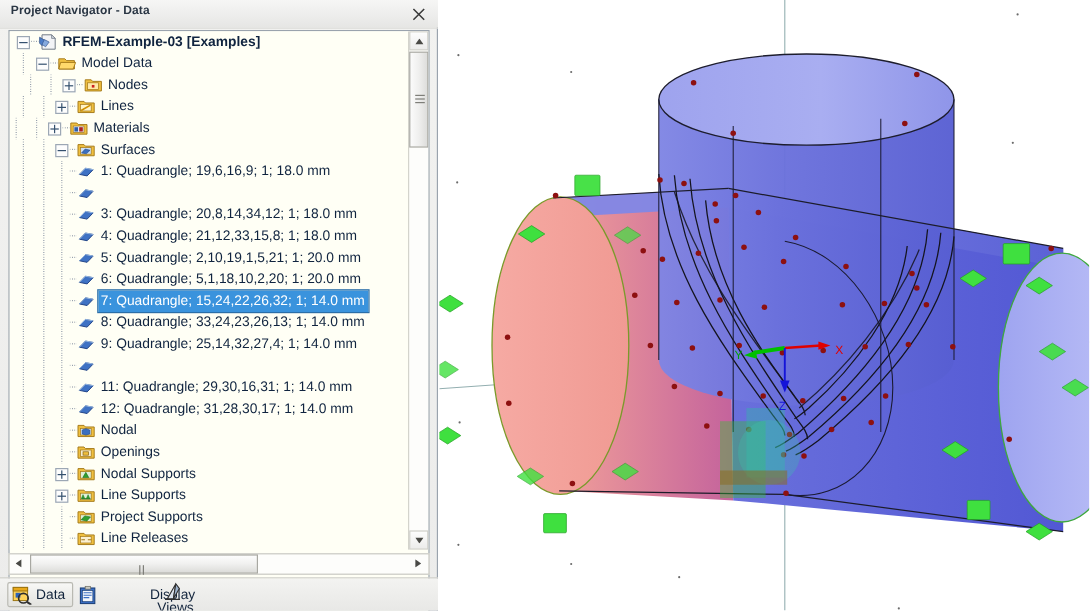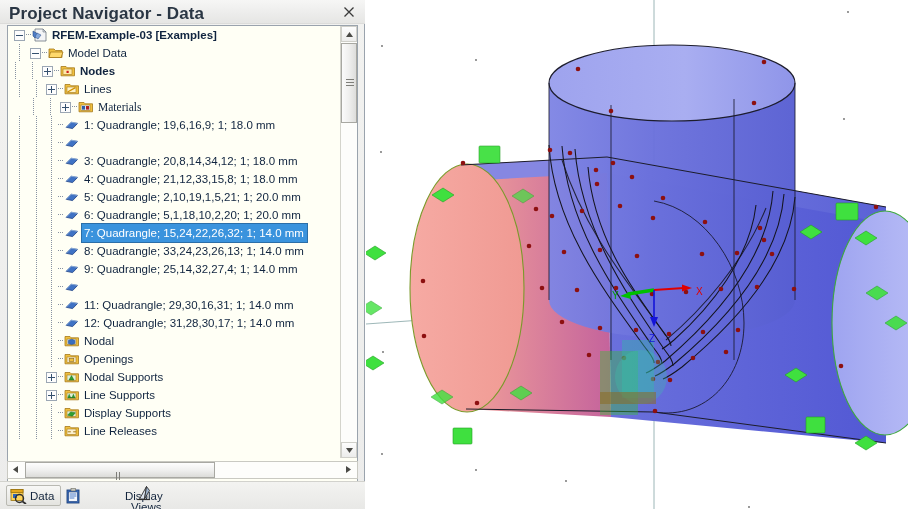--- a/index.html
+++ b/index.html
@@ -32,21 +32,21 @@
     position: absolute;
     left: 0; top: 0;
     width: 365px; height: 24px;
     background: linear-gradient(to bottom, #f6f6f5 0%, #ededec 55%, #e6e6e4 100%);
     border-bottom: 1px solid #dcdcda;
     box-sizing: border-box;
   }
   #title-text {
     position: absolute;
     left: 9px; top: 4px;
-    font-size: 17px;
+    font-size: 10px;
     font-weight: bold;
     color: #2a3644;
     letter-spacing: 0.1px;
     white-space: nowrap;
   }
   #close-btn {
     position: absolute;
     right: 7px; top: 3px;
     width: 18px; height: 18px;
     cursor: pointer;
@@ -262,51 +262,60 @@
 
         <div class="tree-row" style="padding-left:6px;">
           <span class="ind" style="width:16px;position:relative;"><span class="vline" style="left:5px;"></span></span><span class="expander"></span><span class="dash"></span><span class="ico">
             <svg width="16" height="14" viewBox="0 0 16 14">
               <path d="M1 3 h5 l1.5 1.5 H14 v7 H1 Z" fill="#f0c040" stroke="#a4791a" stroke-width="0.8"></path>
               <path d="M2.5 6 H15 l-2 5.5 H1 Z" fill="#ffd96b" stroke="#a4791a" stroke-width="0.8"></path>
             </svg>
           </span><span class="lbl">Model Data</span>
         </div>
 
-        <div class="tree-row" style="padding-left:2px;font-weight:bold;">
+        <div class="tree-row" style="padding-left:12px;">
           <span class="ind" style="width:16px;position:relative;"><span class="vline" style="left:5px;"></span></span><span class="ind" style="width:16px;position:relative;"><span class="vline" style="left:6px;"></span></span><span class="expander plus"></span><span class="dash"></span><span class="ico">
             <svg width="16" height="14" viewBox="0 0 16 14">
               <path d="M1 2.5 h5 l1.2 1.3 H14.5 v8 H1 Z" fill="#f0c040" stroke="#a4791a" stroke-width="0.8"></path>
               <rect x="3" y="5" width="9" height="5.5" fill="#ffe9a8" stroke="#a4791a" stroke-width="0.6"></rect>
               <rect x="6.5" y="6.8" width="2.2" height="2.2" fill="#cc2020"></rect>
             </svg>
           </span><span class="lbl">Nodes</span>
         </div>
 
         <div class="tree-row" style="padding-left:6px;">
           <span class="ind" style="width:16px;position:relative;"><span class="vline" style="left:5px;"></span></span><span class="ind" style="width:16px;position:relative;"><span class="vline" style="left:6px;"></span></span><span class="expander plus"></span><span class="dash"></span><span class="ico">
             <svg width="16" height="14" viewBox="0 0 16 14">
               <path d="M1 2.5 h5 l1.2 1.3 H14.5 v8 H1 Z" fill="#f0c040" stroke="#a4791a" stroke-width="0.8"></path>
               <rect x="3" y="5" width="9" height="5.5" fill="#fff3c8" stroke="#a4791a" stroke-width="0.6"></rect>
               <path d="M3.6 10 L11.4 5.6" stroke="#d09000" stroke-width="1.4"></path>
             </svg>
           </span><span class="lbl">Lines</span>
         </div>
 
-        <div class="tree-row" style="padding-left:20px;font-family:Liberation Serif, serif;">
+        <div class="tree-row" style="padding-left:0;">
           <span class="ind" style="width:16px;position:relative;"><span class="vline" style="left:5px;"></span></span><span class="ind" style="width:16px;position:relative;"><span class="vline" style="left:6px;"></span></span><span class="expander plus"></span><span class="dash"></span><span class="ico">
             <svg width="16" height="14" viewBox="0 0 16 14">
               <path d="M1 2.5 h5 l1.2 1.3 H14.5 v8 H1 Z" fill="#f0c040" stroke="#a4791a" stroke-width="0.8"></path>
               <rect x="3" y="5" width="9" height="5.5" fill="#dfe7f2" stroke="#a4791a" stroke-width="0.6"></rect>
               <rect x="4" y="6" width="3" height="3.6" fill="#2f5ea8"></rect>
               <rect x="8" y="6" width="3" height="3.6" fill="#b02020"></rect>
             </svg>
           </span><span class="lbl">Materials</span>
         </div>
 
+        <div class="tree-row" style="padding-left:6px;">
+          <span class="ind" style="width:16px;position:relative;"><span class="vline" style="left:5px;"></span></span><span class="ind" style="width:16px;position:relative;"><span class="vline" style="left:6px;"></span></span><span class="expander"></span><span class="dash"></span><span class="ico">
+            <svg width="16" height="14" viewBox="0 0 16 14">
+              <path d="M1 2.5 h5 l1.2 1.3 H14.5 v8 H1 Z" fill="#f0c040" stroke="#a4791a" stroke-width="0.8"></path>
+              <rect x="3" y="5" width="9" height="5.5" fill="#cfe0f5" stroke="#a4791a" stroke-width="0.6"></rect>
+              <path d="M4 9.4 L7 6.2 L11 7.2 L8 10.2 Z" fill="#3a6fc0" stroke="#1f4685" stroke-width="0.5"></path>
+            </svg>
+          </span><span class="lbl">Surfaces</span>
+        </div>
 
         <div id="surface-list">
             <div class="tree-row" style="padding-left: 6px;"><span class="ind" style="width:16px;position:relative;"><span class="vline" style="left:5px;"></span></span><span class="ind" style="width:16px;position:relative;"><span class="vline" style="left:6px;"></span></span><span class="ind" style="width:12px;position:relative;"><span class="vline" style="left:5px;"></span></span><span class="dash"></span><span class="ico"><svg width="16" height="14" viewBox="0 0 16 14">
                   <path d="M2.2 9.3 L7.2 4.2 L13.6 5.4 L8.6 10.6 Z" fill="#3f72c4" stroke="#1d4084" stroke-width="0.8"></path>
                   <path d="M2.2 9.3 L7.2 4.2 L13.6 5.4" fill="none" stroke="#9ec0ea" stroke-width="0.8"></path>
                 </svg></span><span class="lbl">1: Quadrangle; 19,6,16,9; 1; 18.0 mm</span></div>
             <div class="tree-row" style="padding-left: 6px;"><span class="ind" style="width:16px;position:relative;"><span class="vline" style="left:5px;"></span></span><span class="ind" style="width:16px;position:relative;"><span class="vline" style="left:6px;"></span></span><span class="ind" style="width:12px;position:relative;"><span class="vline" style="left:5px;"></span></span><span class="dash"></span><span class="ico"><svg width="16" height="14" viewBox="0 0 16 14">
                   <path d="M2.2 9.3 L7.2 4.2 L13.6 5.4 L8.6 10.6 Z" fill="#3f72c4" stroke="#1d4084" stroke-width="0.8"></path>
                   <path d="M2.2 9.3 L7.2 4.2 L13.6 5.4" fill="none" stroke="#9ec0ea" stroke-width="0.8"></path>
                 </svg></span></div>
@@ -371,21 +380,21 @@
             <div class="tree-row" style="padding-left: 6px;"><span class="ind" style="width:16px;position:relative;"><span class="vline" style="left:5px;"></span></span><span class="ind" style="width:16px;position:relative;"><span class="vline" style="left:6px;"></span></span><span class="expander plus"></span><span class="dash"></span><span class="ico"><svg width="16" height="14" viewBox="0 0 16 14">
                   <path d="M1 2.5 h5 l1.2 1.3 H14.5 v8 H1 Z" fill="#f0c040" stroke="#a4791a" stroke-width="0.8"></path>
                   <rect x="3" y="5" width="9" height="5.5" fill="#dff0d8" stroke="#a4791a" stroke-width="0.6"></rect>
                   <path d="M3.8 9.6 h7.6" stroke="#1a6d1a" stroke-width="0.9"></path>
                   <path d="M5.2 6.2 L6.6 9.4 L3.8 9.4 Z M9.4 6.2 L10.8 9.4 L8 9.4 Z" fill="#2fa02f" stroke="#1a6d1a" stroke-width="0.4"></path>
                 </svg></span><span class="lbl">Line Supports</span></div>
             <div class="tree-row" style="padding-left: 6px;"><span class="ind" style="width:16px;position:relative;"><span class="vline" style="left:5px;"></span></span><span class="ind" style="width:16px;position:relative;"><span class="vline" style="left:6px;"></span></span><span class="ind" style="width:12px;position:relative;"><span class="vline" style="left:5px;"></span></span><span class="dash"></span><span class="ico"><svg width="16" height="14" viewBox="0 0 16 14">
                   <path d="M1 2.5 h5 l1.2 1.3 H14.5 v8 H1 Z" fill="#f0c040" stroke="#a4791a" stroke-width="0.8"></path>
                   <rect x="3" y="5" width="9" height="5.5" fill="#dff0d8" stroke="#a4791a" stroke-width="0.6"></rect>
                   <path d="M3.6 9.2 L6.6 5.9 L11.4 6.8 L8.4 10.2 Z" fill="#2fa02f" stroke="#1a6d1a" stroke-width="0.5"></path>
-                </svg></span><span class="lbl">Display Supports</span></div>
+                </svg></span><span class="lbl">Project Supports</span></div>
             <div class="tree-row" style="padding-left: 6px;"><span class="ind" style="width:16px;position:relative;"><span class="vline" style="left:5px;"></span></span><span class="ind" style="width:16px;position:relative;"><span class="vline" style="left:6px;"></span></span><span class="ind" style="width:12px;position:relative;"><span class="vline" style="left:5px;"></span></span><span class="dash"></span><span class="ico"><svg width="16" height="14" viewBox="0 0 16 14">
                   <path d="M1 2.5 h5 l1.2 1.3 H14.5 v8 H1 Z" fill="#f0c040" stroke="#a4791a" stroke-width="0.8"></path>
                   <rect x="3" y="5" width="9" height="5.5" fill="#fbf0d0" stroke="#a4791a" stroke-width="0.6"></rect>
                   <path d="M3.8 7.8 h3 M9.2 7.8 h3" stroke="#a4791a" stroke-width="1"></path>
                 </svg></span><span class="lbl">Line Releases</span></div>
           </div>
 
       </div>
 
       <div id="vscroll">

